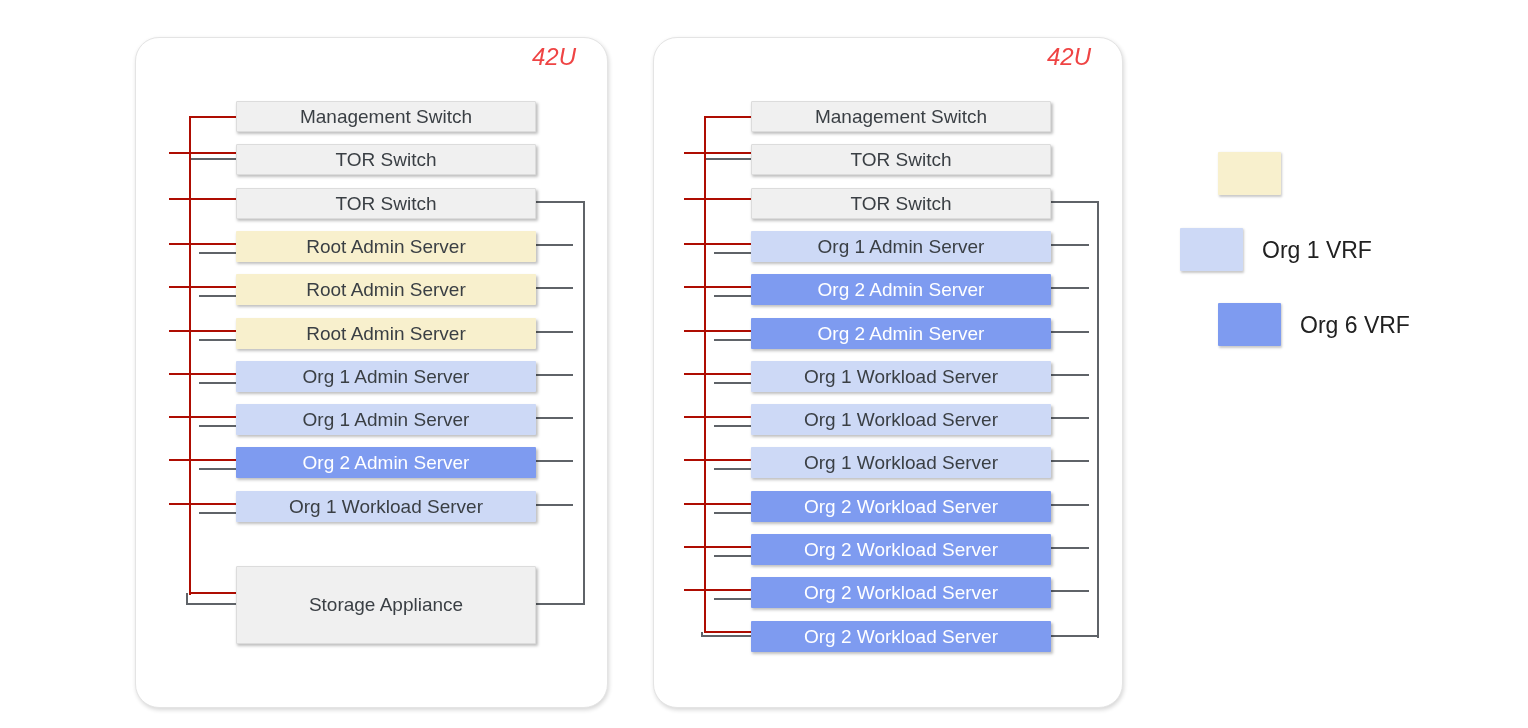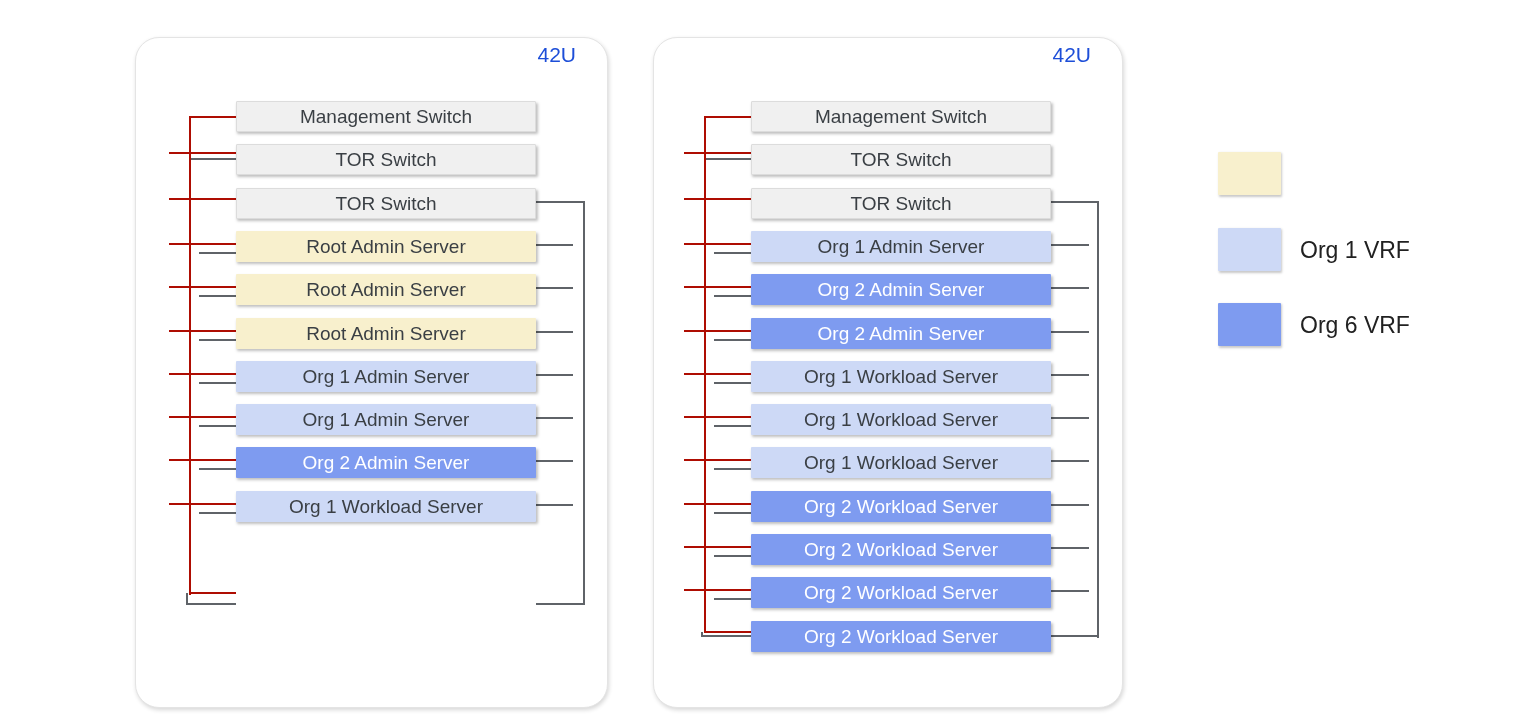--- a/index.html
+++ b/index.html
@@ -14,23 +14,24 @@
   .rack {
     position: absolute;
     background: #ffffff;
     border: 1px solid #e4e4e4;
     border-radius: 24px;
     box-shadow: 1px 2px 4px rgba(0,0,0,0.16);
     box-sizing: border-box;
   }
   .capacity-label {
     position: absolute;
-    font-size: 21px;
-    color: #1d4ed8;
+    font-size: 24px;
+    color: #ef4444;
     white-space: nowrap;
+    font-style: italic;
   }
   .unit {
     position: absolute;
     display: flex;
     align-items: center;
     justify-content: center;
     font-size: 19px;
     color: #3a3f44;
     box-sizing: border-box;
     box-shadow: 1.5px 2px 3px rgba(0,0,0,0.25);
@@ -100,20 +101,21 @@
         <div class="hline" style="left: 400px; top: 422px; width: 37px; background: rgb(95, 99, 104);"></div>
         <div class="unit  light-text" style="left: 100px; top: 409px; width: 300px; height: 31px; background: rgb(126, 155, 240);">Org 2 Admin Server</div>
         <div class="hline" style="left: 33px; top: 465px; width: 67px; background: rgb(174, 13, 2);"></div>
         <div class="hline" style="left: 63px; top: 474px; width: 37px; background: rgb(95, 99, 104);"></div>
         <div class="hline" style="left: 400px; top: 466px; width: 37px; background: rgb(95, 99, 104);"></div>
         <div class="unit " style="left: 100px; top: 453px; width: 300px; height: 31px; background: rgb(205, 217, 246);">Org 1 Workload Server</div>
         <div class="hline" style="left: 53px; top: 554px; width: 47px; background: rgb(174, 13, 2);"></div>
         <div class="vline" style="left: 50px; top: 555px; height: 10px; background: rgb(95, 99, 104);"></div>
         <div class="hline" style="left: 50px; top: 565px; width: 50px; background: rgb(95, 99, 104);"></div>
         <div class="hline" style="left: 400px; top: 565px; width: 47px; background: rgb(95, 99, 104);"></div>
+        <div class="unit infra" style="left: 100px; top: 528px; width: 300px; height: 78px; background: rgb(240, 240, 240);">Storage Appliance</div>
         <div class="vline" style="left: 53px; top: 78px; height: 479px; background: rgb(174, 13, 2);"></div>
         <div class="vline" style="left: 447px; top: 163px; height: 404px; background: rgb(95, 99, 104);"></div>
       </div>
       <div class="rack" style="left: 653px; top: 37px; width: 470px; height: 671px;">
         <div class="capacity-label" style="right: 31px; top: 5px;">42U</div>
         <div class="hline" style="left: 50px; top: 78px; width: 47px; background: rgb(174, 13, 2);"></div>
         <div class="unit infra" style="left: 97px; top: 63px; width: 300px; height: 31px; background: rgb(240, 240, 240);">Management Switch</div>
         <div class="hline" style="left: 30px; top: 114px; width: 67px; background: rgb(174, 13, 2);"></div>
         <div class="hline" style="left: 50px; top: 120px; width: 47px; background: rgb(95, 99, 104);"></div>
         <div class="unit infra" style="left: 97px; top: 106px; width: 300px; height: 31px; background: rgb(240, 240, 240);">TOR Switch</div>
@@ -162,21 +164,21 @@
         <div class="hline" style="left: 397px; top: 597px; width: 46px; background: rgb(95, 99, 104);"></div>
         <div class="unit  light-text" style="left: 97px; top: 583px; width: 300px; height: 31px; background: rgb(126, 155, 240);">Org 2 Workload Server</div>
         <div class="vline" style="left: 50px; top: 78px; height: 517px; background: rgb(174, 13, 2);"></div>
         <div class="vline" style="left: 443px; top: 163px; height: 437px; background: rgb(95, 99, 104);"></div>
       </div>
     </div>
   <div class="legend" id="legend-root">
       <div class="legend-item" style="left: 1218px; top: 152px; width: 300px; height: 43px;">
         <div class="legend-swatch" style="left: 0px; top: 0px; background: rgb(248, 240, 205);"></div>
       </div>
-      <div class="legend-item" style="left: 1218px; top: 228px; width: 300px; height: 43px;">
+      <div class="legend-item" style="left: 1180px; top: 228px; width: 300px; height: 43px;">
         <div class="legend-swatch" style="left: 0px; top: 0px; background: rgb(205, 217, 246);"></div>
         <div class="legend-label" style="left: 82px; top: 21.5px;">Org 1 VRF</div>
       </div>
       <div class="legend-item" style="left: 1218px; top: 303px; width: 300px; height: 43px;">
         <div class="legend-swatch" style="left: 0px; top: 0px; background: rgb(126, 155, 240);"></div>
         <div class="legend-label" style="left: 82px; top: 21.5px;">Org 6 VRF</div>
       </div>
     </div>
 </div>
 

